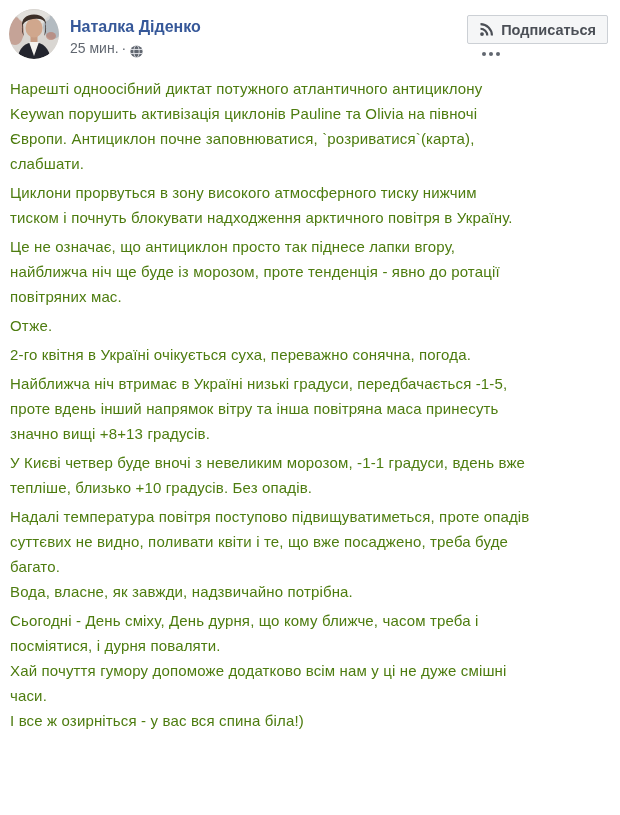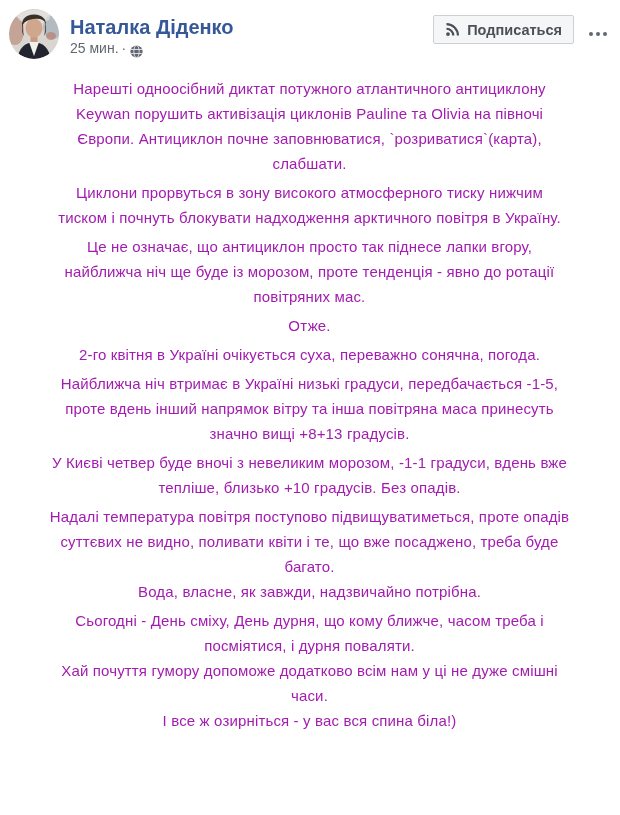--- a/index.html
+++ b/index.html
@@ -26,21 +26,21 @@
     border-radius: 50%;
     overflow: hidden;
     flex-shrink: 0;
     cursor: pointer;
     background: #d8d4cf;
   }
   .avatar svg { display: block; }
   .header-info { margin-left: 11px; padding-top: 7px; }
   .author {
     display: block;
-    font-size: 20px;
+    font-size: 16px;
     font-weight: bold;
     color: #365899;
     line-height: 22px;
     text-decoration: none;
     cursor: pointer;
   }
   .meta {
     display: flex;
     align-items: flex-end;
     font-size: 14px;
@@ -49,21 +49,22 @@
   }
   .meta .timestamp { cursor: pointer; }
   .meta .separator { margin: 0 4px 0 3px; }
   .globe { display: inline-flex; margin-top: 1px; }
 
   .header-actions {
     position: absolute;
     top: 15px;
     right: 12px;
     display: flex;
-    align-items: flex-end;
+    align-items: flex-start;
+    flex-direction: column;
   }
   .follow-btn {
     display: inline-flex;
     align-items: center;
     height: 29px;
     padding: 0 11px;
     background: #f5f6f7;
     border: 1px solid #ccd0d5;
     border-radius: 2px;
     color: #4b4f56;
@@ -87,22 +88,21 @@
     border-radius: 50%;
     background: #616770;
   }
 
   
   .post-text {
     padding: 17px 11px 0 10px;
     font-size: 15px;
     line-height: 25px;
     letter-spacing: 0.15px;
-    color: #a21caf;
-    text-align: center;
+    color: #4d7c0f;
   }
   .post-text p {
     margin: 0 0 4px 0;
     white-space: pre-line;
   }
 </style>
 </head>
 <body>
 
 <div class="post">

